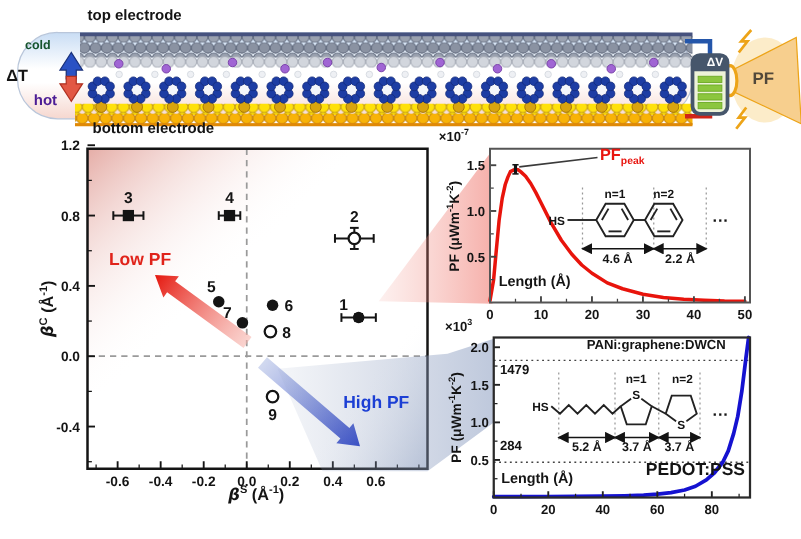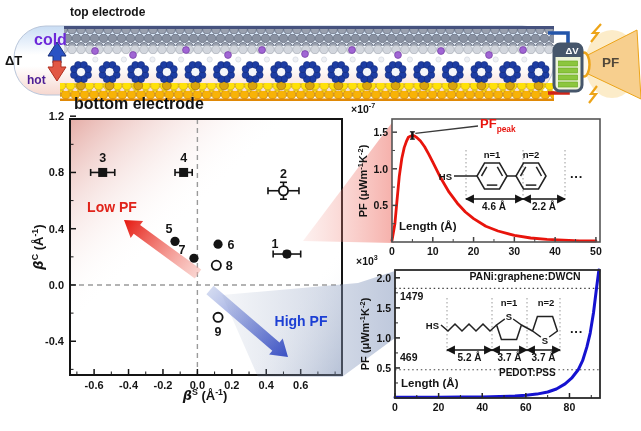--- a/index.html
+++ b/index.html
@@ -518,37 +518,37 @@
           <text x="391" y="281.8122065727699" text-anchor="end" class="tick2">2.0</text>
           <line x1="395" y1="382.9765258215962" x2="398" y2="382.9765258215962" stroke="#222" stroke-width="1"></line>
           <line x1="395" y1="352.92957746478874" x2="398" y2="352.92957746478874" stroke="#222" stroke-width="1"></line>
           <line x1="395" y1="322.8826291079812" x2="398" y2="322.8826291079812" stroke="#222" stroke-width="1"></line>
           <line x1="395" y1="292.8356807511737" x2="398" y2="292.8356807511737" stroke="#222" stroke-width="1"></line>
           <rect x="395" y="270" width="205" height="128" fill="none" stroke="#2a2a2a" stroke-width="1.8"></rect>
         </g>
       </svg></div>
 
   <div class="lbl" style="left:70px;top:6px;font-size:12px">top electrode</div>
-  <div class="lbl" style="left:74px;top:96px;font-size:16px">bottom electrode</div>
-  <div class="lbl" style="left:34px;top:32px;font-size:16px;color:#6d28d9">cold</div>
+  <div class="lbl" style="left:74px;top:96px;font-size:12px">bottom electrode</div>
+  <div class="lbl" style="left:20px;top:32px;font-size:10px;color:#14532d">cold</div>
   <div class="lbl" style="left:5px;top:54px;font-size:13px">ΔT</div>
   <div class="lbl" style="left:27px;top:74px;font-size:12px;color:#4c1d95">hot</div>
   <div class="lbl" style="left:554px;top:46px;width:36px;text-align:center;font-size:9.5px;color:#fff">ΔV</div>
   <div class="lbl" style="left:602px;top:56px;font-size:13.5px;color:#51483a">PF</div>
 
   <div class="lbl rot" style="left:38px;top:247px;font-size:13px"><span class="sym">β</span><sup>C</sup>&nbsp;<span>(Å</span><sup>-1</sup><span>)</span></div>
   <div class="lbl ctr" style="left:205px;top:395px;font-size:13px"><span class="sym">β</span><sup>S</sup>&nbsp;<span>(Å</span><sup>-1</sup><span>)</span></div>
   <div class="lbl ctr" style="left:112px;top:207px;font-size:14px;color:#e0231a">Low PF</div>
   <div class="lbl ctr" style="left:301px;top:321px;font-size:14px;color:#1c3fd4">High PF</div>
 
   <div class="lbl" style="left:351px;top:103px;font-size:10.5px"><span>×10</span><sup>-7</sup></div>
   <div class="lbl rot" style="left:363px;top:181px;font-size:11px"><span>PF (μWm</span><sup>-1</sup><span>K</span><sup>-2</sup><span>)</span></div>
   <div class="lbl" style="left:480px;top:117px;font-size:13px;color:#e8150f"><span>PF</span><sub>peak</sub></div>
   <div class="lbl" style="left:399px;top:221px;font-size:11.5px">Length (Å)</div>
 
   <div class="lbl" style="left:356px;top:255px;font-size:10.5px"><span>×10</span><sup>3</sup></div>
   <div class="lbl rot" style="left:365px;top:334px;font-size:11px"><span>PF (μWm</span><sup>-1</sup><span>K</span><sup>-2</sup><span>)</span></div>
   <div class="lbl" style="left:400px;top:291px;font-size:10.5px">1479</div>
   <div class="lbl" style="left:455px;top:271px;width:140px;text-align:center;font-size:10.5px">PANi:graphene:DWCN</div>
-  <div class="lbl" style="left:400px;top:352px;font-size:10.5px">469</div>
-  <div class="lbl" style="left:499px;top:368px;width:118px;text-align:left;font-size:10px">PEDOT:PSS</div>
+  <div class="lbl" style="left:400px;top:352px;font-size:10.5px">284</div>
+  <div class="lbl" style="left:478px;top:368px;width:118px;text-align:right;font-size:14px">PEDOT:PSS</div>
   <div class="lbl" style="left:401px;top:378px;font-size:11.5px">Length (Å)</div>
 </div>
 
 </body></html>

